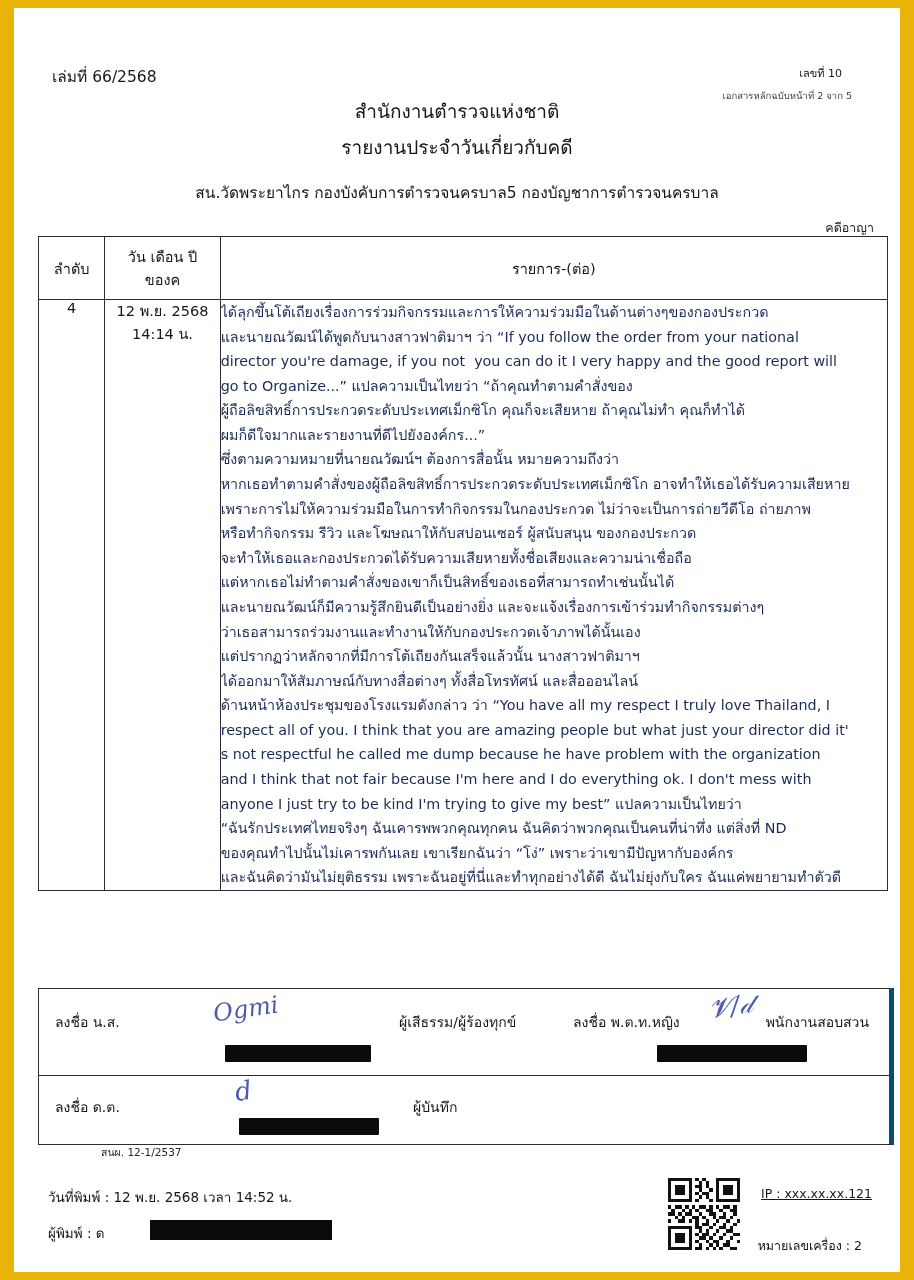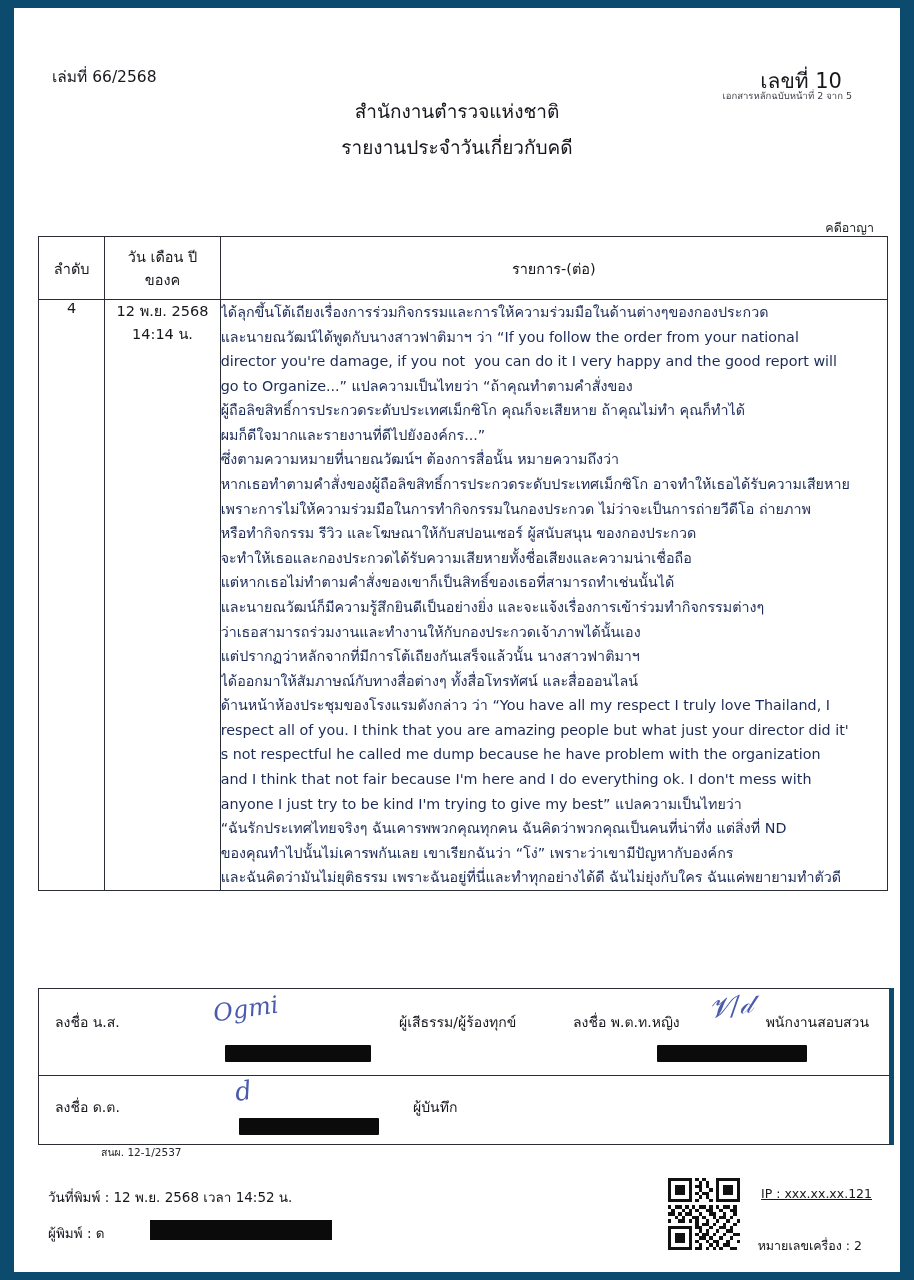--- a/index.html
+++ b/index.html
@@ -9,21 +9,21 @@
   }
   body {
     width: 914px;
     height: 1280px;
     font-family: "DejaVu Sans", "Liberation Sans", sans-serif;
   }
   .page {
     position: relative;
     width: 914px;
     height: 1280px;
-    background: #0c4a6e;
+    background: #eab308;
     box-sizing: border-box;
     overflow: hidden;
     padding-left: 40px;
   }
   .sheet {
     position: absolute;
     left: 14px;
     top: 8px;
     width: 886px;
     height: 1264px;
@@ -35,21 +35,21 @@
     position: absolute;
     left: 38px;
     top: 56px;
     font-size: 15.5px;
     color: #16181d;
   }
   .doc-no {
     position: absolute;
     right: 58px;
     top: 56px;
-    font-size: 21px;
+    font-size: 11px;
     color: #16181d;
     text-align: right;
   }
   .doc-sub {
     position: absolute;
     right: 48px;
     top: 80px;
     font-size: 9.5px;
     color: #3a3d45;
     text-align: right;
@@ -242,20 +242,21 @@
 
 <div class="page">
   <div class="sheet">
 
     <div class="vol-no">เล่มที่ 66/2568</div>
     <div class="doc-no">เลขที่ 10</div>
     <div class="doc-sub">เอกสารหลักฉบับหน้าที่ 2 จาก 5</div>
 
     <div class="org-title">สำนักงานตำรวจแห่งชาติ</div>
     <div class="org-title2">รายงานประจำวันเกี่ยวกับคดี</div>
+    <div class="station-line">สน.วัดพระยาไกร กองบังคับการตำรวจนครบาล5 กองบัญชาการตำรวจนครบาล</div>
     <div class="case-type">คดีอาญา</div>
 
     <table class="tbl">
       <tbody>
           <tr class="hdr-row">
         <td class="col-seq">ลำดับ</td>
         <td class="col-date">
           <div>วัน เดือน ปี</div>
           <div>ของค</div>
         </td>

